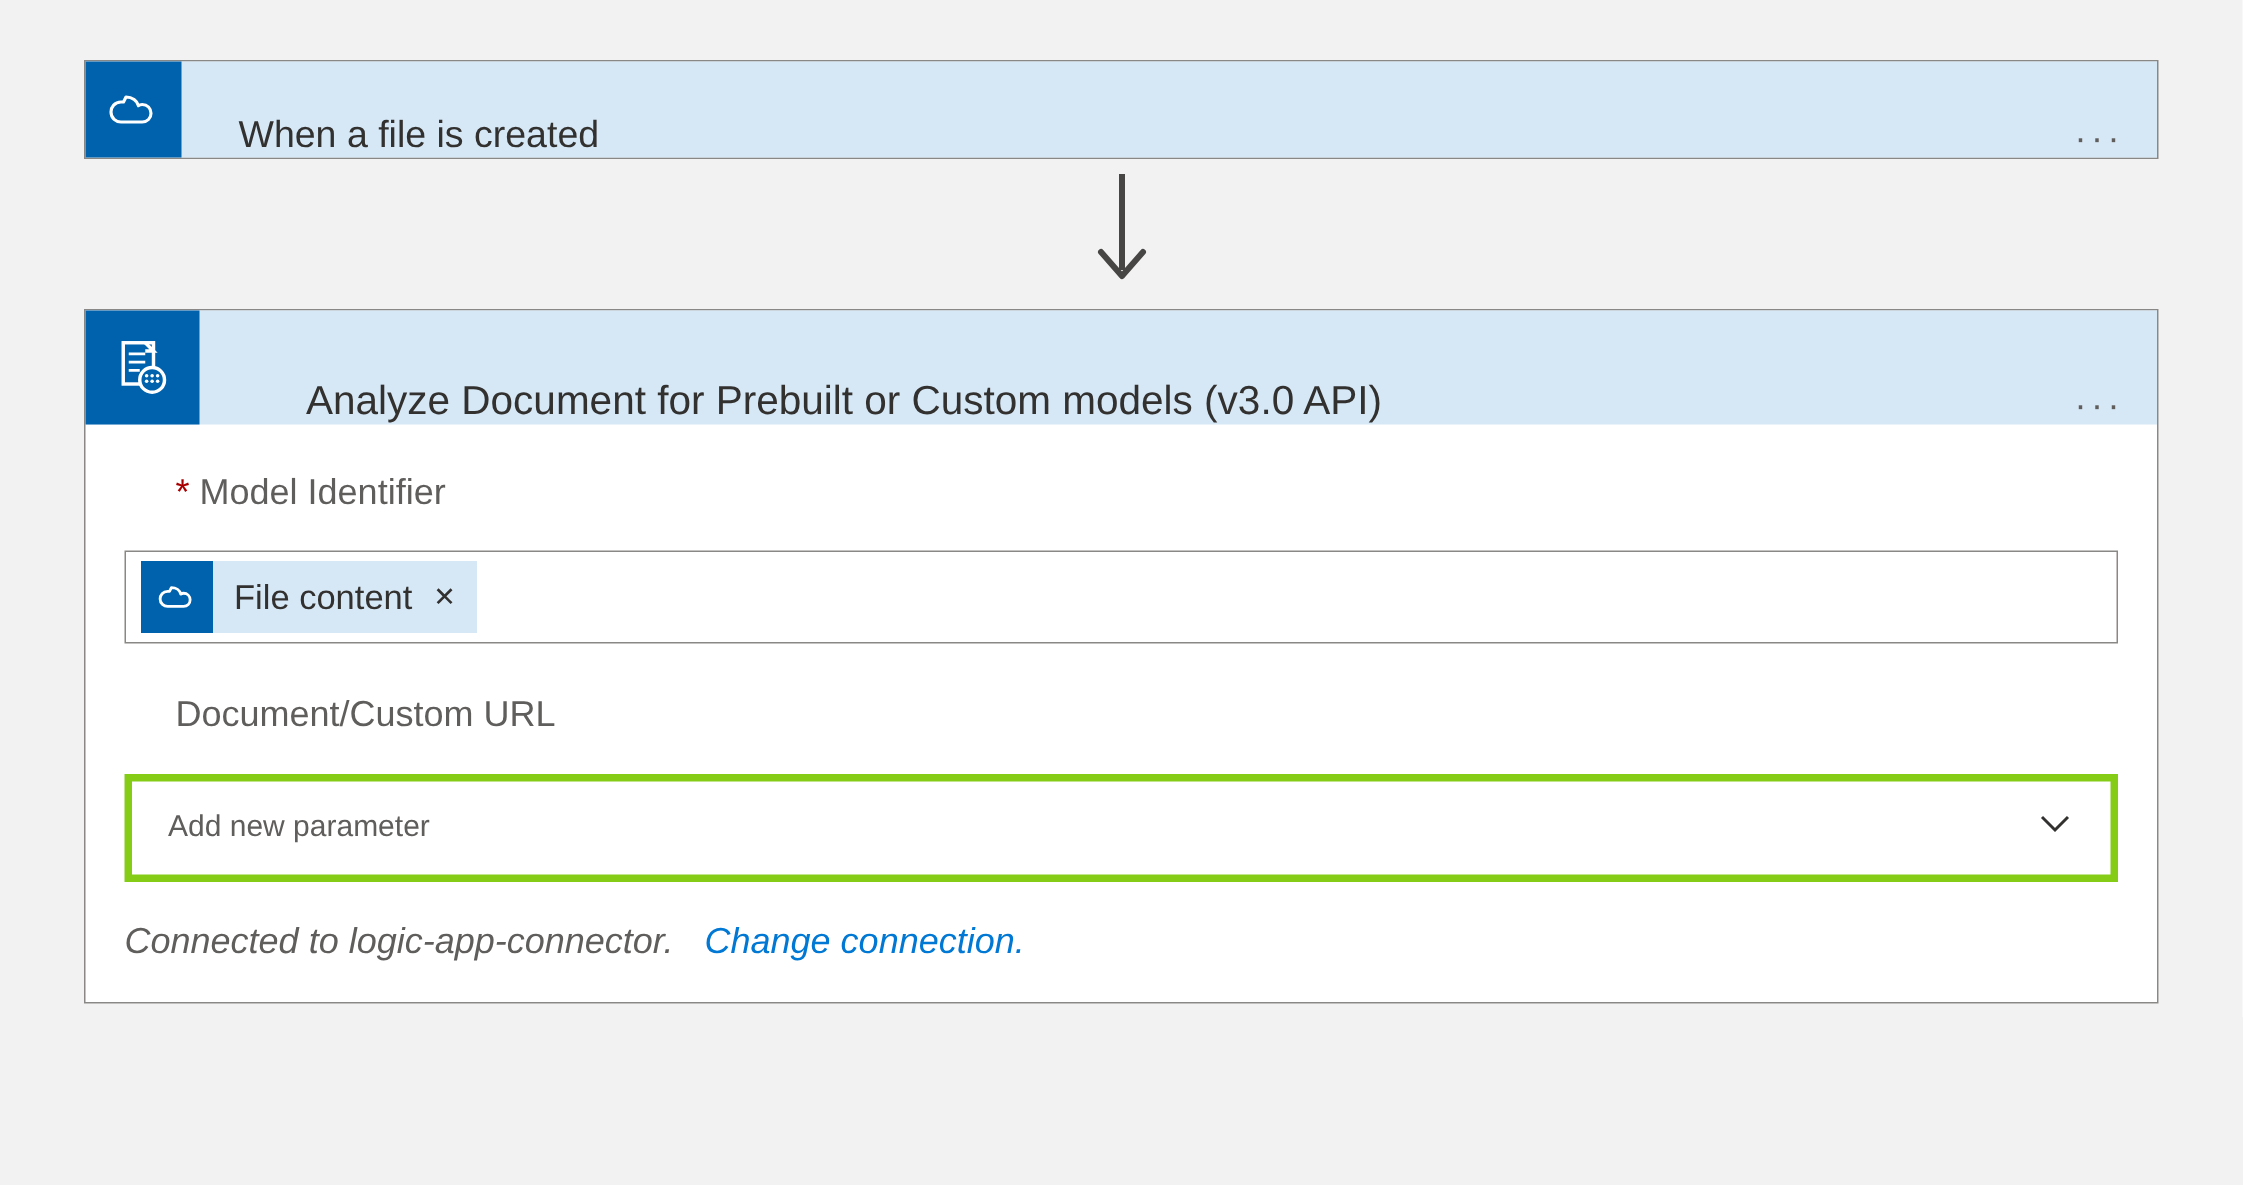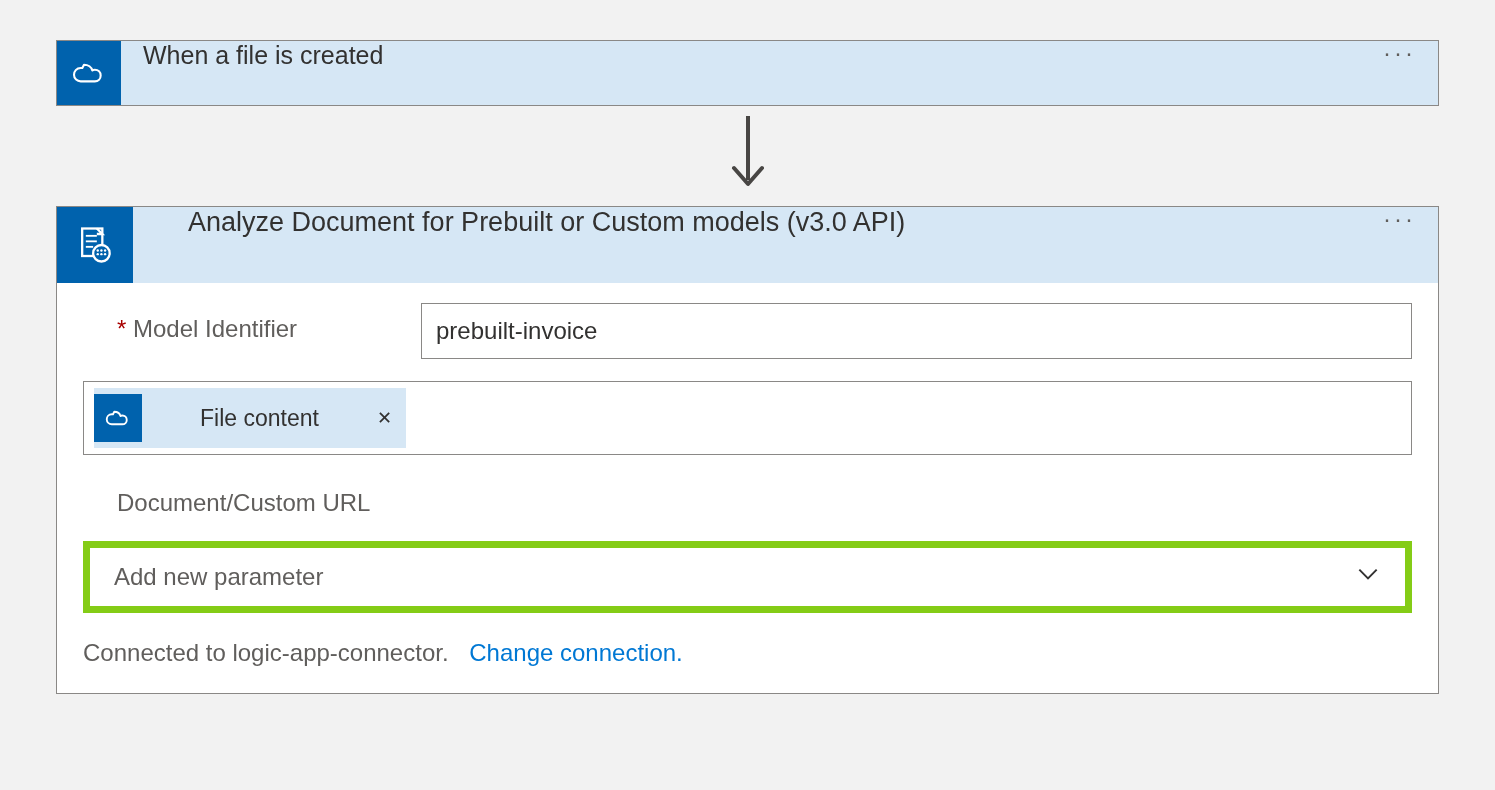--- a/index.html
+++ b/index.html
@@ -9,24 +9,25 @@
     width: 1495px;
     height: 790px;
     padding: 40px 56px;
   }
   .card {
     border: 1px solid #8a8886;
     background: #fff;
   }
   .card-header {
     display: flex;
-    align-items: flex-start;
+    align-items: flex-end;
     background: #d6e7f5;
     height: 64px;
     border-bottom: none;
+    gap: 16px;
   }
   .card-expanded .card-header { height: 76px; }
   .icon-tile {
     width: 64px;
     height: 64px;
     background: #0062ad;
     display: flex;
     align-items: center;
     justify-content: center;
     flex-shrink: 0;
@@ -95,22 +96,21 @@
     border: 1px solid #8a8886;
     min-height: 60px;
     display: flex;
     align-items: center;
     padding: 6px 10px;
   }
   .token {
     display: flex;
     align-items: center;
     background: #d6e7f5;
-    height: 60px;
-    gap: 44px;
+    height: 48px;
   }
   .token-icon {
     width: 48px;
     height: 48px;
     background: #0062ad;
     display: flex;
     align-items: center;
     justify-content: center;
   }
   .token-label {
@@ -119,37 +119,38 @@
     padding: 0 10px 0 14px;
   }
   .token-remove {
     font-size: 18px;
     color: #323130;
     padding: 0 14px 0 4px;
     cursor: pointer;
     background: none; border: none;
   }
   .add-param {
-    border: 7px solid #84cc16;
+    border: 5px solid #84cc16;
     height: 72px;
     display: flex;
     align-items: center;
     justify-content: space-between;
     padding: 0 24px;
-    font-size: 24px;
+    font-size: 20px;
     color: #605e5c;
     cursor: pointer;
     margin-top: 4px;
     background: #fff;
     width: 100%;
   }
   .conn-row {
     margin-top: 26px;
     font-size: 24px;
     color: #605e5c;
+    font-style: italic;
   }
   .conn-row a {
     color: #0078d4;
     text-decoration: none;
     padding-left: 14px;
     cursor: pointer;
   }
 </style>
 </head>
 <body>
@@ -194,23 +195,20 @@
     <div class="card-title">Analyze Document for Prebuilt or Custom models (v3.0 API)</div>
     <button class="ellipsis-btn">···</button>
   </div>
 
   <div class="card-body">
 
     <div class="field-row">
       <div class="field-label">
         <span class="req">*</span> <span>Model Identifier</span>
       </div>
-      <div class="field-control">
-        <input class="field-input" value="prebuilt-invoice" style="">
-      </div>
     </div>
 
     <div class="field-row">
       <div class="token-container">
         <div class="token">
           <div class="token-icon">
             <svg width="30" height="30" viewBox="0 0 48 48">
               <path d="M18 14c5 0 9 3 10 7 1-1 2-1 3-1 4 0 7 3 7 7s-3 7-7 7H14c-4 0-8-3-8-8 0-4 3-8 8-8 1 0 1 0 2 0 1-2 2-4 2-4z" fill="none" stroke="#fff" stroke-width="3" stroke-linejoin="round"></path>
             </svg>
           </div>

